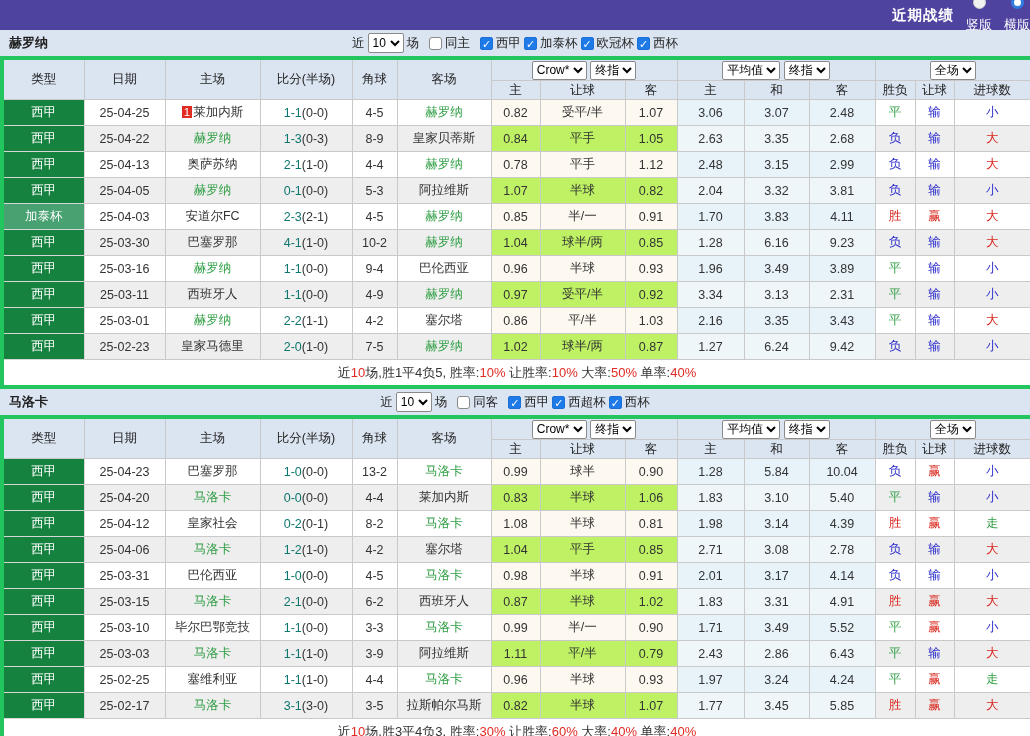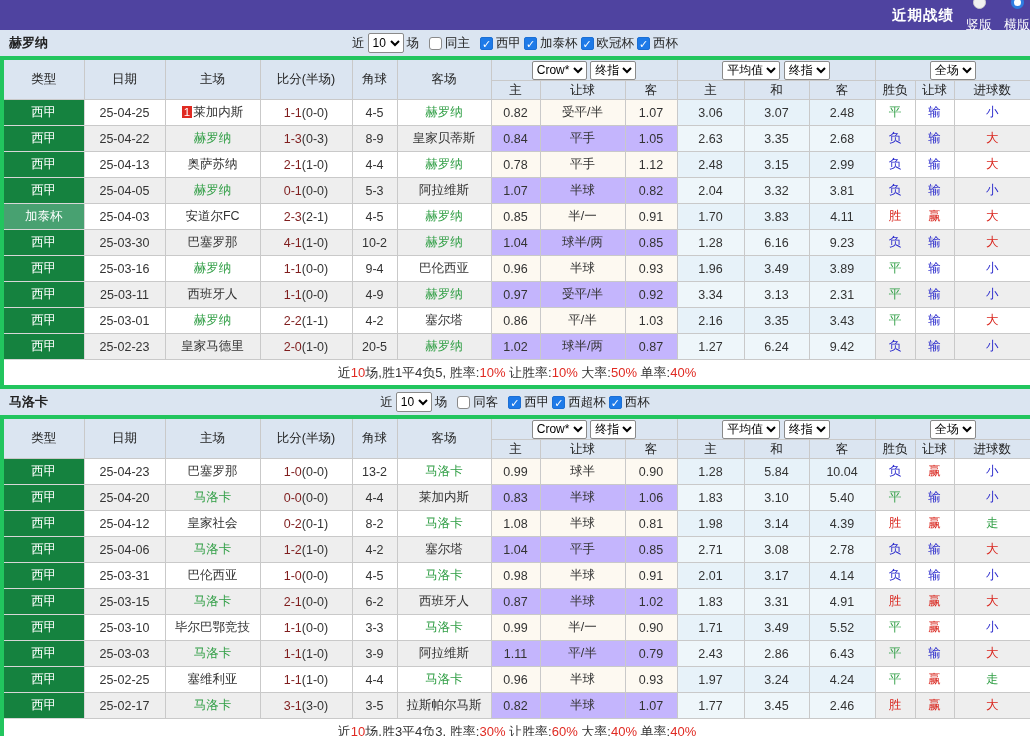--- a/index.html
+++ b/index.html
@@ -25,28 +25,28 @@
 
   
   table{border-collapse:collapse;table-layout:fixed;width:1030px;border:4px solid #22c55e;padding-left:12px;}
   th,td{border:1px solid #c9c9c9;text-align:center;padding:0;font-size:12.5px;color:#333;white-space:nowrap;overflow:hidden;}
   thead th{background:#dbe5f1;font-weight:normal;height:18px;color:#222;}
   thead th.selcell{height:20px;}
   thead select{height:19px;}
   tbody td{height:25px;background:#fff;}
   tr.even td{background:#eeeeee;}
   td.crow{background:#fdf9f1;margin-top:22px;}
-  tr.even td.crow{background:#c4b5fd;text-align:center;}
+  tr.even td.crow{background:#bef264;text-align:center;}
   td.avg{background:#e7f2f9;}
   tr.even td.avg{background:#eef6fa;}
   td.type{background:#15823f;color:#fff;border-color:#d7d7d7;}
   td.type.alt{background:#48a171;}
   tr.even td.type{background:#15823f;}
   .hl{color:#2f9e44;}
-  .redtxt{color:#7f1d1d;}
+  .redtxt{color:#0f766e;}
   .r{color:#d9251d;}
   .b{color:#2929cc;}
   .g{color:#2f9e44;}
   .badge{background:#e02a22;color:#fff;padding:0 2px;margin-right:1px;font-size:11.5px;}
   tr.summary td{background:#fff;font-size:13px;height:25px;color:#333;margin-top:24px;}
   tr.summary .redtxt{color:#e02a22;}
 </style>
 </head>
 <body>
 
@@ -277,21 +277,21 @@
             <td class="avg">3.43</td>
             <td class="g">平</td>
             <td class="b">输</td>
             <td class="r">大</td>
           </tr>
           <tr class="even">
             <td class="type">西甲</td>
             <td>25-02-23</td>
             <td><span>皇家马德里</span></td>
             <td><span class="redtxt">2-0</span><span>(1-0)</span></td>
-            <td>20-5</td>
+            <td>7-5</td>
             <td><span class="hl">赫罗纳</span></td>
             <td class="crow">1.02</td>
             <td class="crow">球半/两</td>
             <td class="crow">0.87</td>
             <td class="avg">1.27</td>
             <td class="avg">6.24</td>
             <td class="avg">9.42</td>
             <td class="b">负</td>
             <td class="b">输</td>
             <td class="b">小</td>
@@ -520,21 +520,21 @@
             <td>25-02-17</td>
             <td><span class="hl">马洛卡</span></td>
             <td><span class="redtxt">3-1</span><span>(3-0)</span></td>
             <td>3-5</td>
             <td><span>拉斯帕尔马斯</span></td>
             <td class="crow">0.82</td>
             <td class="crow">半球</td>
             <td class="crow">1.07</td>
             <td class="avg">1.77</td>
             <td class="avg">3.45</td>
-            <td class="avg">2.46</td>
+            <td class="avg">5.85</td>
             <td class="r">胜</td>
             <td class="r">赢</td>
             <td class="r">大</td>
           </tr>
           <tr class="summary">
             <td colspan="15"><span>近</span><span class="redtxt">10</span><span>场,胜3平4负3, 胜率:</span><span class="redtxt">30%</span><span> 让胜率:</span><span class="redtxt">60%</span><span> 大率:</span><span class="redtxt">40%</span><span> 单率:</span><span class="redtxt">40%</span></td>
           </tr>
         </tbody>
       </table>
     </div>

